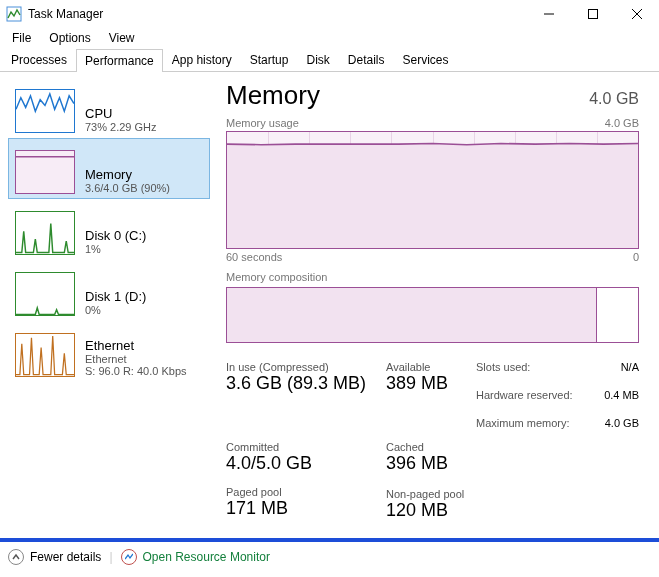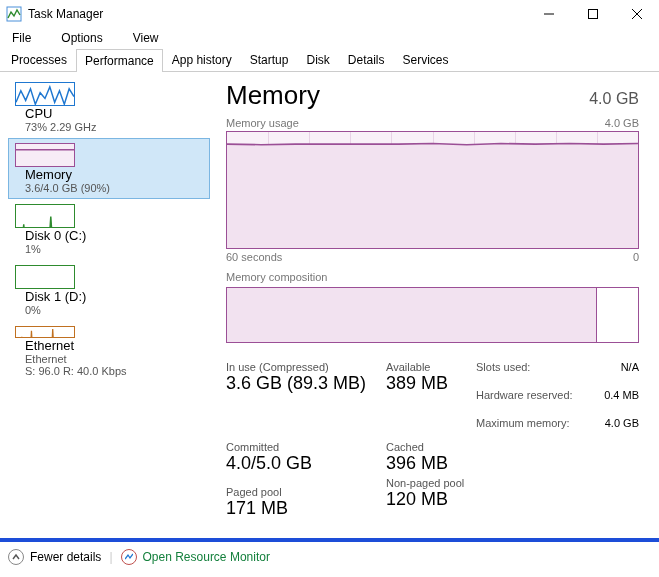--- a/index.html
+++ b/index.html
@@ -2,28 +2,28 @@
 <html><head>
 <meta charset="utf-8">
 <style>
   * { box-sizing: border-box; margin: 0; padding: 0; font-family: "Segoe UI", sans-serif; }
   body { width: 659px; height: 577px; background: #fff; font-size: 12px; color: #000; overflow: hidden; }
   .titlebar { height: 28px; display: flex; align-items: center; padding-left: 6px; }
   .titlebar .app-icon { width: 16px; height: 16px; margin-right: 6px; }
   .titlebar .title { font-size: 12px; }
   .winbtns { margin-left: auto; display: flex; }
   .winbtn { width: 44px; height: 28px; display: flex; align-items: center; justify-content: center; }
-  .menubar { height: 20px; display: flex; align-items: center; padding-left: 4px; gap: 14px; font-size: 12px; }
+  .menubar { height: 20px; display: flex; align-items: center; padding-left: 4px; gap: 2px; font-size: 12px; }
   .menubar span { padding: 2px 8px; }
   .tabs { height: 24px; display: flex; align-items: flex-end; border-bottom: 1px solid #ccc; padding-left: 2px; }
   .tab { padding: 4px 8px 4px 8px; font-size: 12px; border: 1px solid transparent; border-bottom: none; cursor: default; }
   .tab.active { border-color: #ccc; background: #fff; position: relative; top: 1px; }
   .content { display: flex; height: 466px; }
   .sidebar { width: 210px; padding: 5px 0 0 8px; }
-  .side-item { display: flex; align-items: flex-start; height: 61px; padding: 4px 6px; border: 1px solid transparent; flex-direction: column; }
+  .side-item { display: flex; align-items: flex-end; height: 61px; padding: 4px 6px; border: 1px solid transparent; }
   .side-item.selected { background: #d0e7f8; border: 1px solid #7bb6e2; }
   .thumb { width: 60px; height: 44px; border: 1px solid; background: #fff; position: relative; overflow: hidden; }
   .side-info { margin-left: 10px; }
   .side-name { font-size: 13px; }
   .side-stat { font-size: 11px; color: #555; }
   .side-sub { font-size: 11px; color: #555; }
   .main { flex: 1; padding: 8px 20px 0 16px; }
   .main-head { display: flex; align-items: baseline; justify-content: space-between; }
   .main-title { font-size: 26px; font-weight: 400; }
   .main-total { font-size: 16px; color: #555; }
@@ -223,21 +223,21 @@
         <div class="slab">Cached</div>
         <div class="sval">396 MB</div>
       </div>
       <div></div>
         <div></div>
 
       <div style="margin-top:10px">
         <div class="slab">Paged pool</div>
         <div class="sval">171 MB</div>
       </div>
-      <div style="margin-top:1px">
+      <div style="margin-top:12px">
         <div class="slab">Non-paged pool</div>
         <div class="sval">120 MB</div>
       </div>
     </div>
   </div>
 </div>
 
 <div class="footer">
   <span class="circ">
       <svg width="8" height="8">

